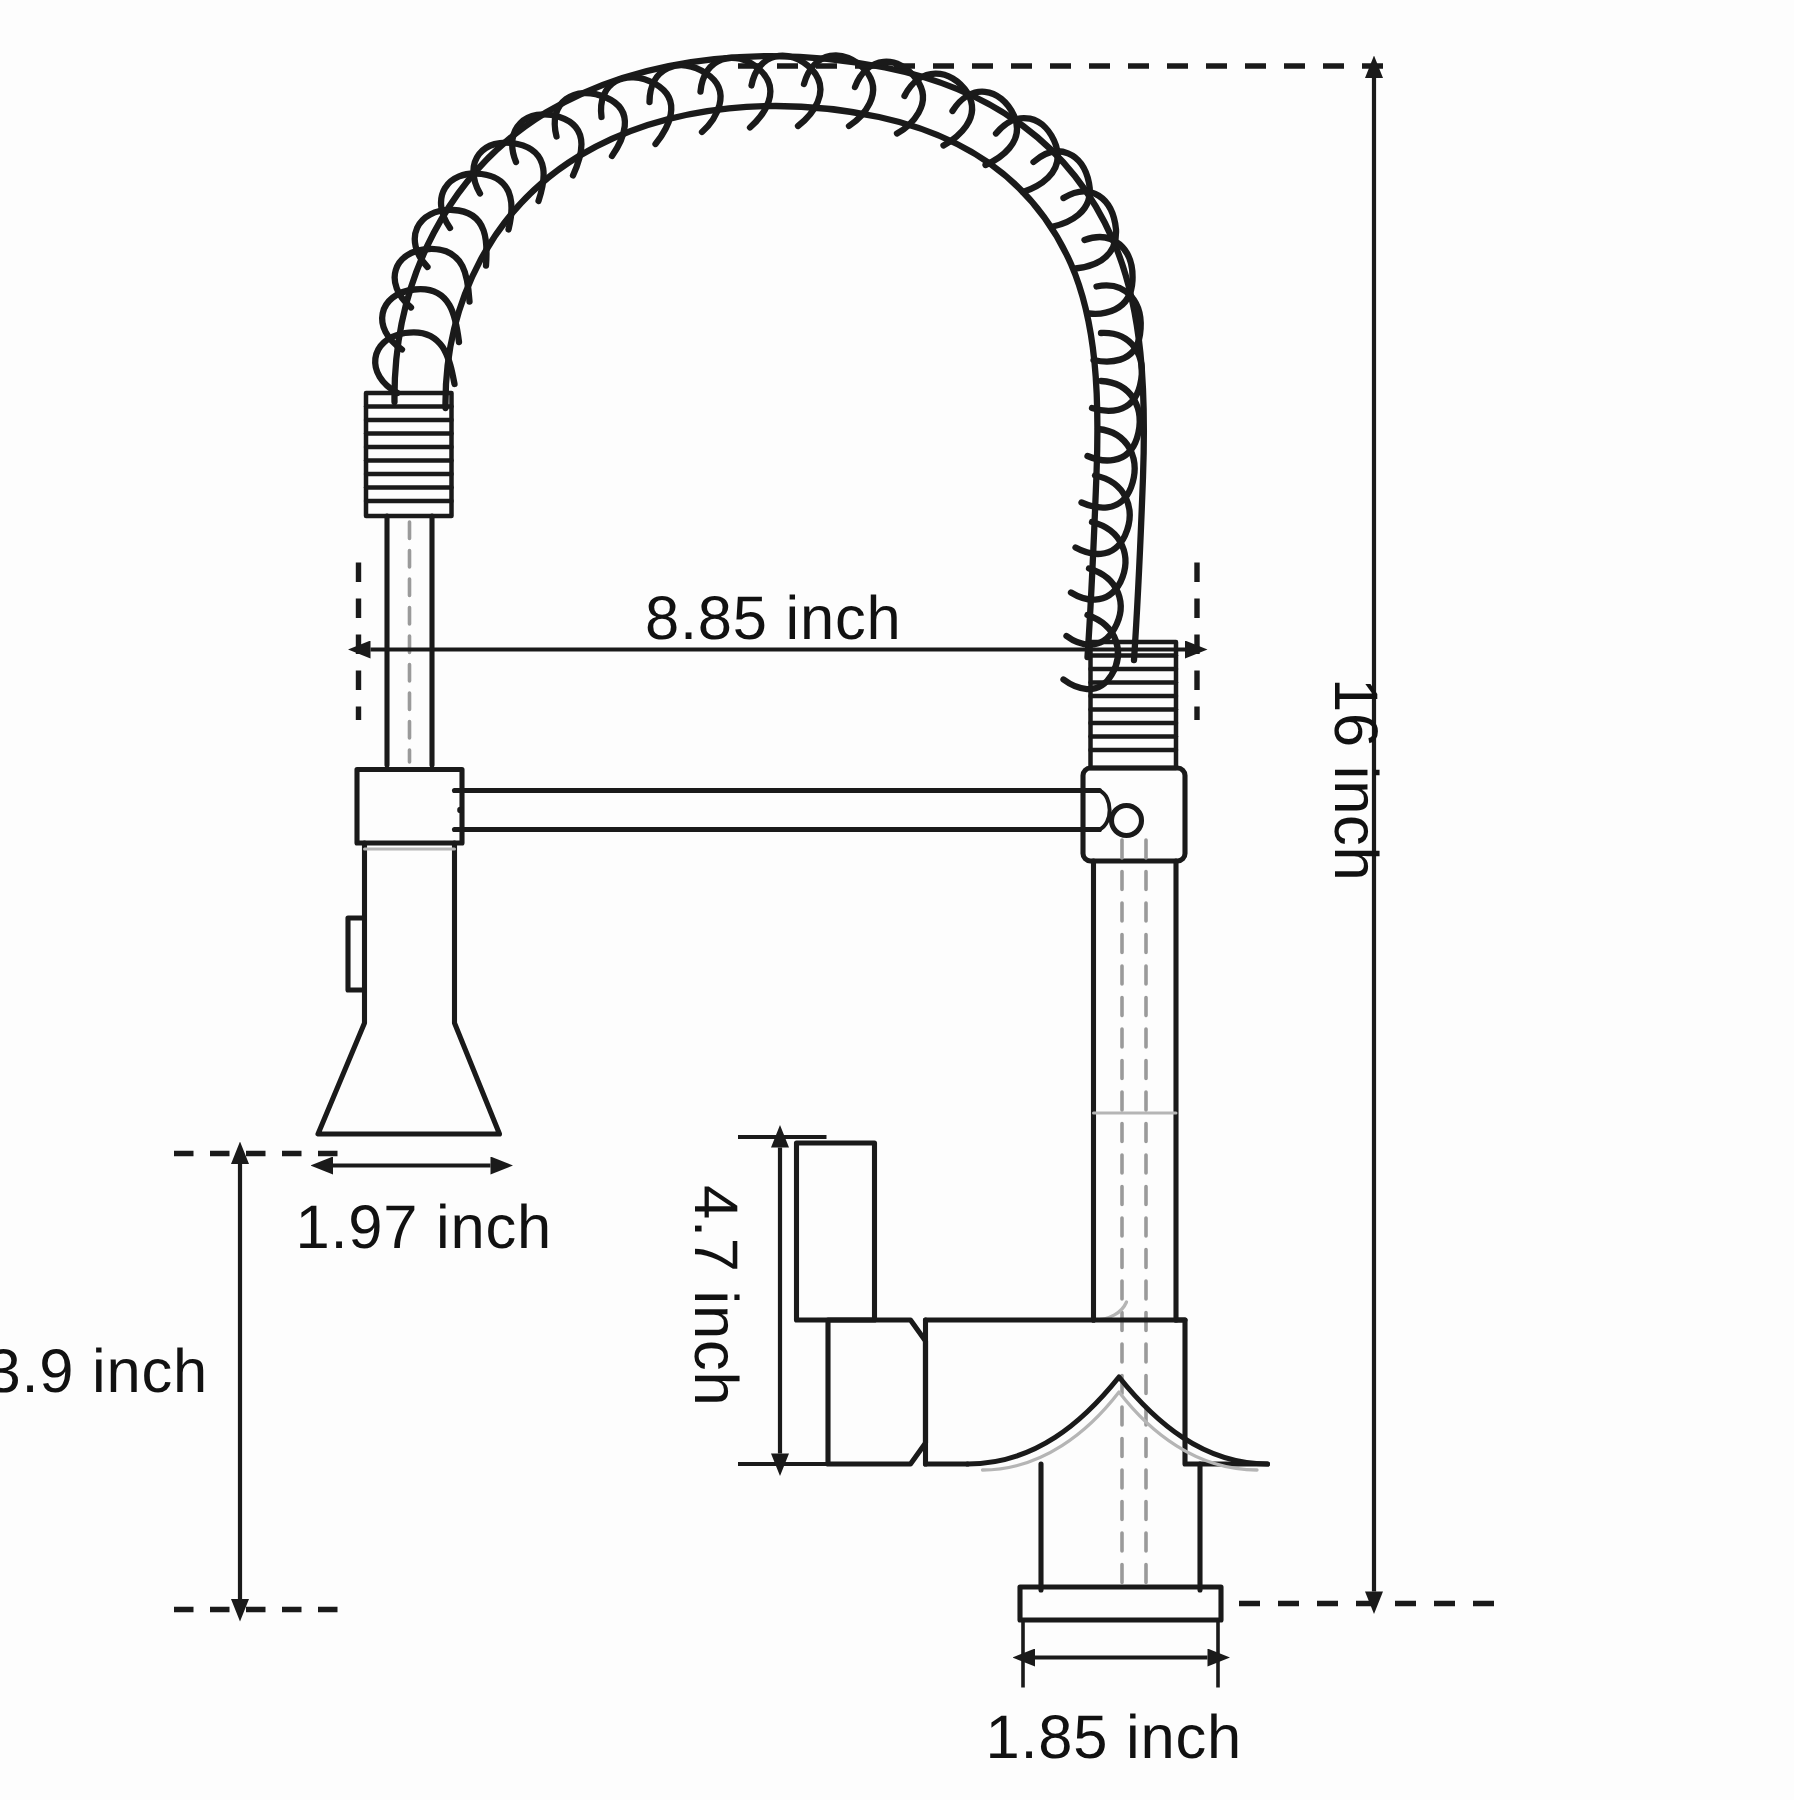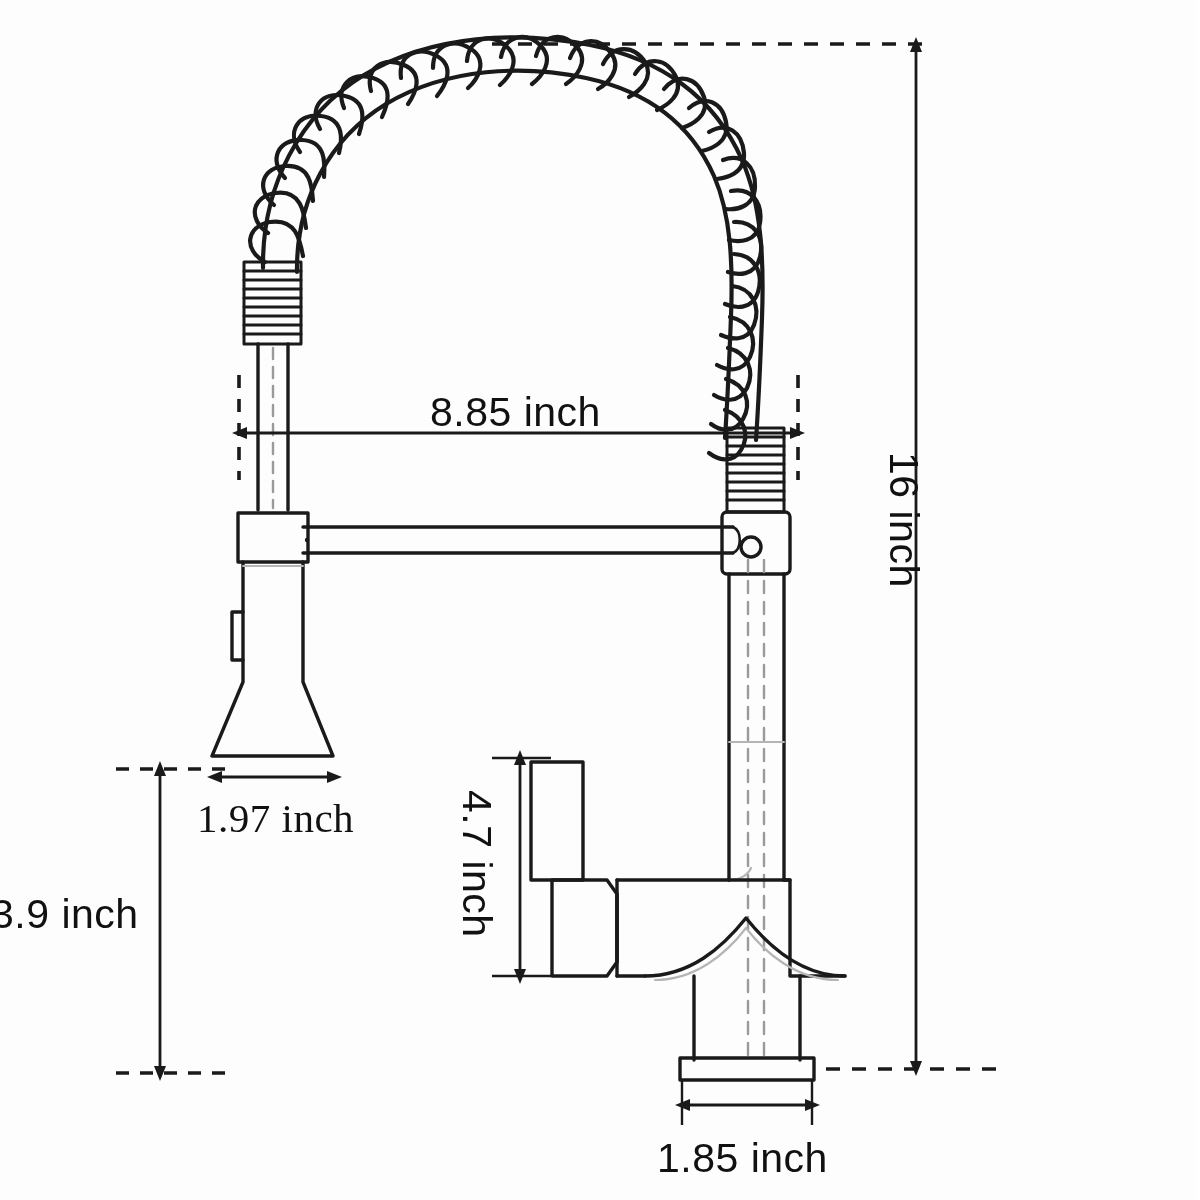--- a/index.html
+++ b/index.html
@@ -29,21 +29,21 @@
     letter-spacing: 0.5px;
     white-space: nowrap;
     line-height: 1;
   }
   #lbl-885 { left: 430px; top: 392px; }
   #lbl-16 {
     left: 924px; top: 452px;
     transform: rotate(90deg);
     transform-origin: left top;
   }
-  #lbl-197 { left: 197px; top: 798px; font-family: Liberation Serif, serif; }
+  #lbl-197 { left: 197px; top: 798px; }
   #lbl-47 {
     left: 497px; top: 790px;
     transform: rotate(90deg);
     transform-origin: left top;
   }
   #lbl-39 { left: -9px; top: 894px; }
   #lbl-185 { left: 657px; top: 1138px; text-align: center; }
 </style>
 </head>
 <body>

